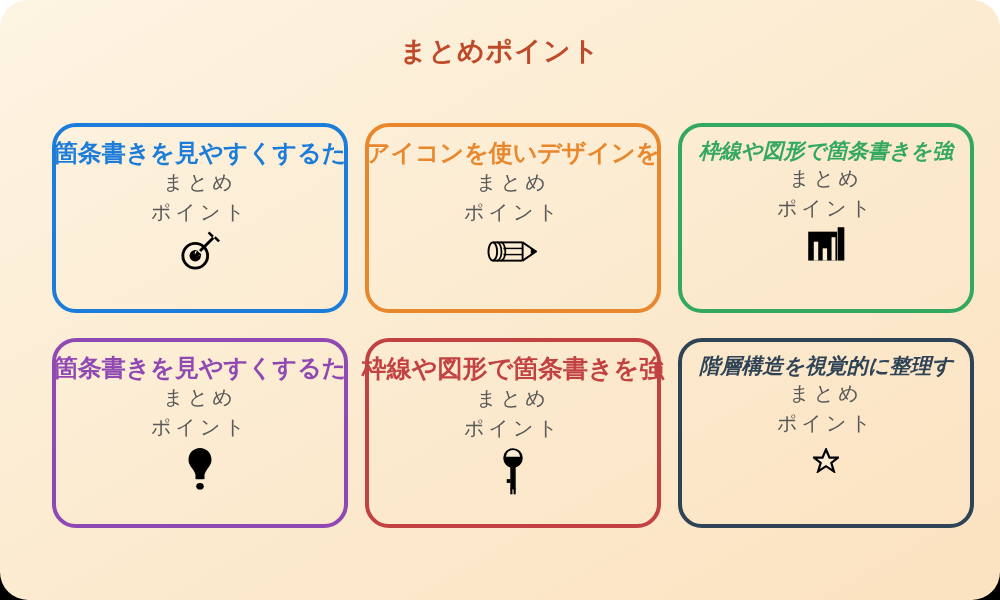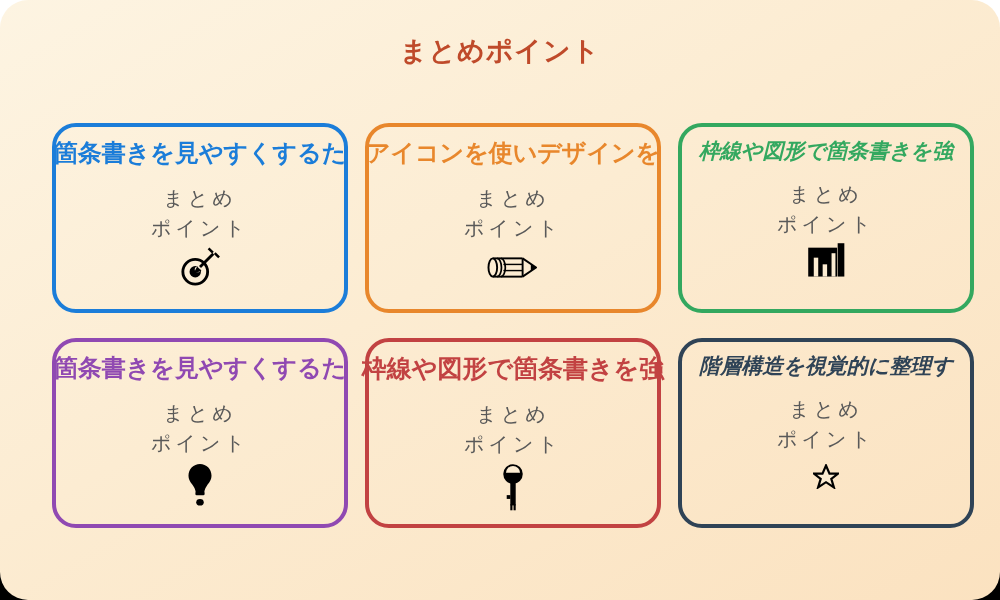--- a/index.html
+++ b/index.html
@@ -29,21 +29,21 @@
     display:flex; flex-direction:column; align-items:center;
     overflow:visible;
   }
   .card-heading {
     margin-top:12px; font-size:24px; font-weight:bold; line-height:1.16;
     color:var(--accent, #333); white-space:nowrap; z-index:2;
   }
   .card-heading.hl { font-size:21px;font-style:italic; }   
   .card-heading.hm { font-size:25px; }     
   .card-body {
-    margin-top:16px; text-align:center;
+    text-align:center;
     font-size:20px; letter-spacing:4px; line-height:30px; color:#595959;
   }
   .card-icon { margin-top:4px; display:flex; align-items:center; justify-content:center; }
   svg { display:block; }
 </style>
 </head>
 <body>
 
 <div class="page">
 

